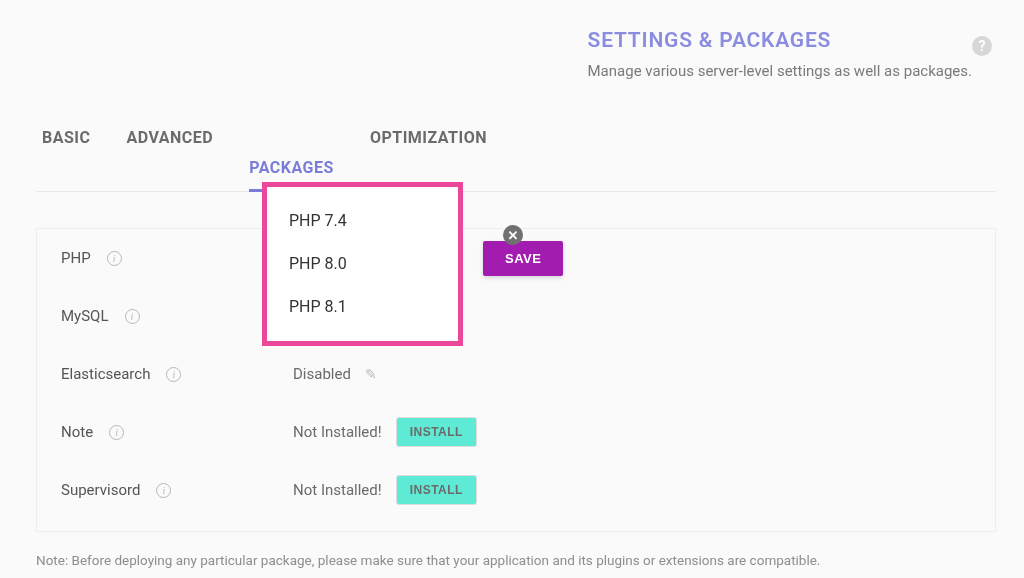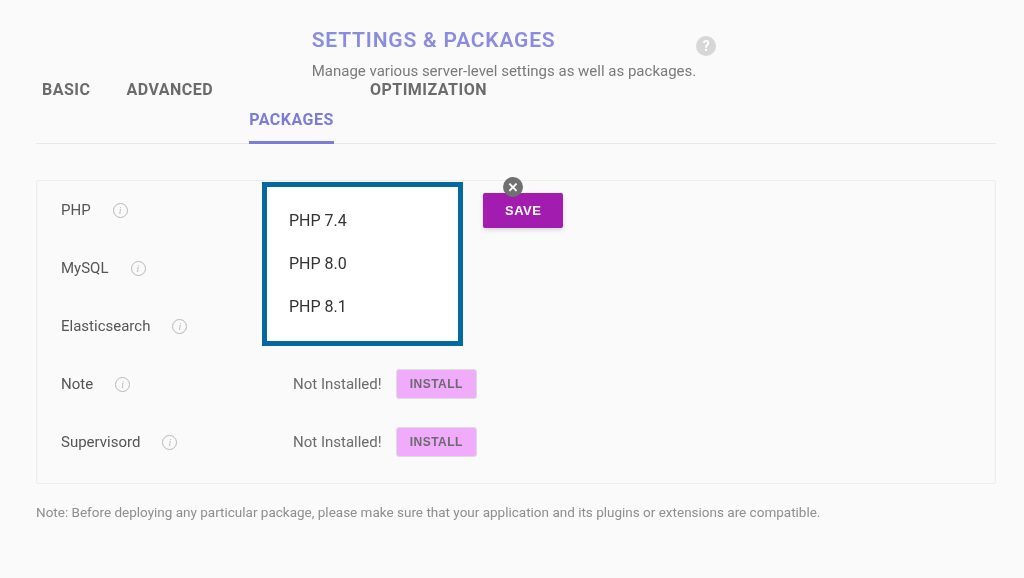--- a/index.html
+++ b/index.html
@@ -10,33 +10,34 @@
       height: 578px;
       overflow: hidden;
       color: #555;
     }
     .container {
       padding: 28px 28px 0 36px;
       position: relative;
     }
     .header-row {
       display: flex;
-      justify-content: center;
+      justify-content: flex-end;
       align-items: flex-start;
     }
     .page-title {
       color: #8a8ce0;
       font-size: 21px;
       font-weight: 600;
       letter-spacing: 0.8px;
       margin-bottom: 10px;
     }
     .page-subtitle {
       color: #7a7a7a;
       font-size: 15px;
+      margin-bottom: 48px;
     }
     .help-icon {
       width: 20px;
       height: 20px;
       border-radius: 50%;
       background: #d7d7d7;
       color: #fff;
       display: flex;
       align-items: center;
       justify-content: center;
@@ -102,21 +103,21 @@
       display: flex;
       align-items: center;
       min-height: 58px;
     }
     .row-label {
       width: 232px;
       color: #555;
       font-size: 15px;
       display: flex;
       align-items: center;
-      gap: 22px;
+      gap: 16px;
     }
     .info-icon {
       width: 15px;
       height: 15px;
       border: 1.5px solid #b8b8b8;
       border-radius: 50%;
       display: inline-flex;
       align-items: center;
       justify-content: center;
       font-size: 10px;
@@ -143,38 +144,38 @@
       border: none;
       padding: 10px 22px;
       font-size: 13px;
       font-weight: 600;
       letter-spacing: 0.5px;
       border-radius: 2px;
       cursor: pointer;
       box-shadow: 0 2px 4px rgba(0,0,0,0.15);
     }
     .install-btn {
-      background: #f0abfc;
+      background: #5eead4;
       border: 1px solid #dcdcdc;
       color: #6b6b6b;
       padding: 7px 13px;
       font-size: 12px;
       font-weight: 600;
       letter-spacing: 0.5px;
       border-radius: 3px;
       cursor: pointer;
     }
     .dropdown {
       position: absolute;
       top: 182px;
       left: 262px;
       width: 201px;
       height: 164px;
       background: #fff;
-      border: 5px solid #0369a1;
+      border: 5px solid #ec4899;
       z-index: 10;
       padding: 12px 0;
     }
     .dropdown-item {
       padding: 12px 22px;
       color: #333;
       font-size: 16px;
       cursor: pointer;
     }
     .footer-note {

